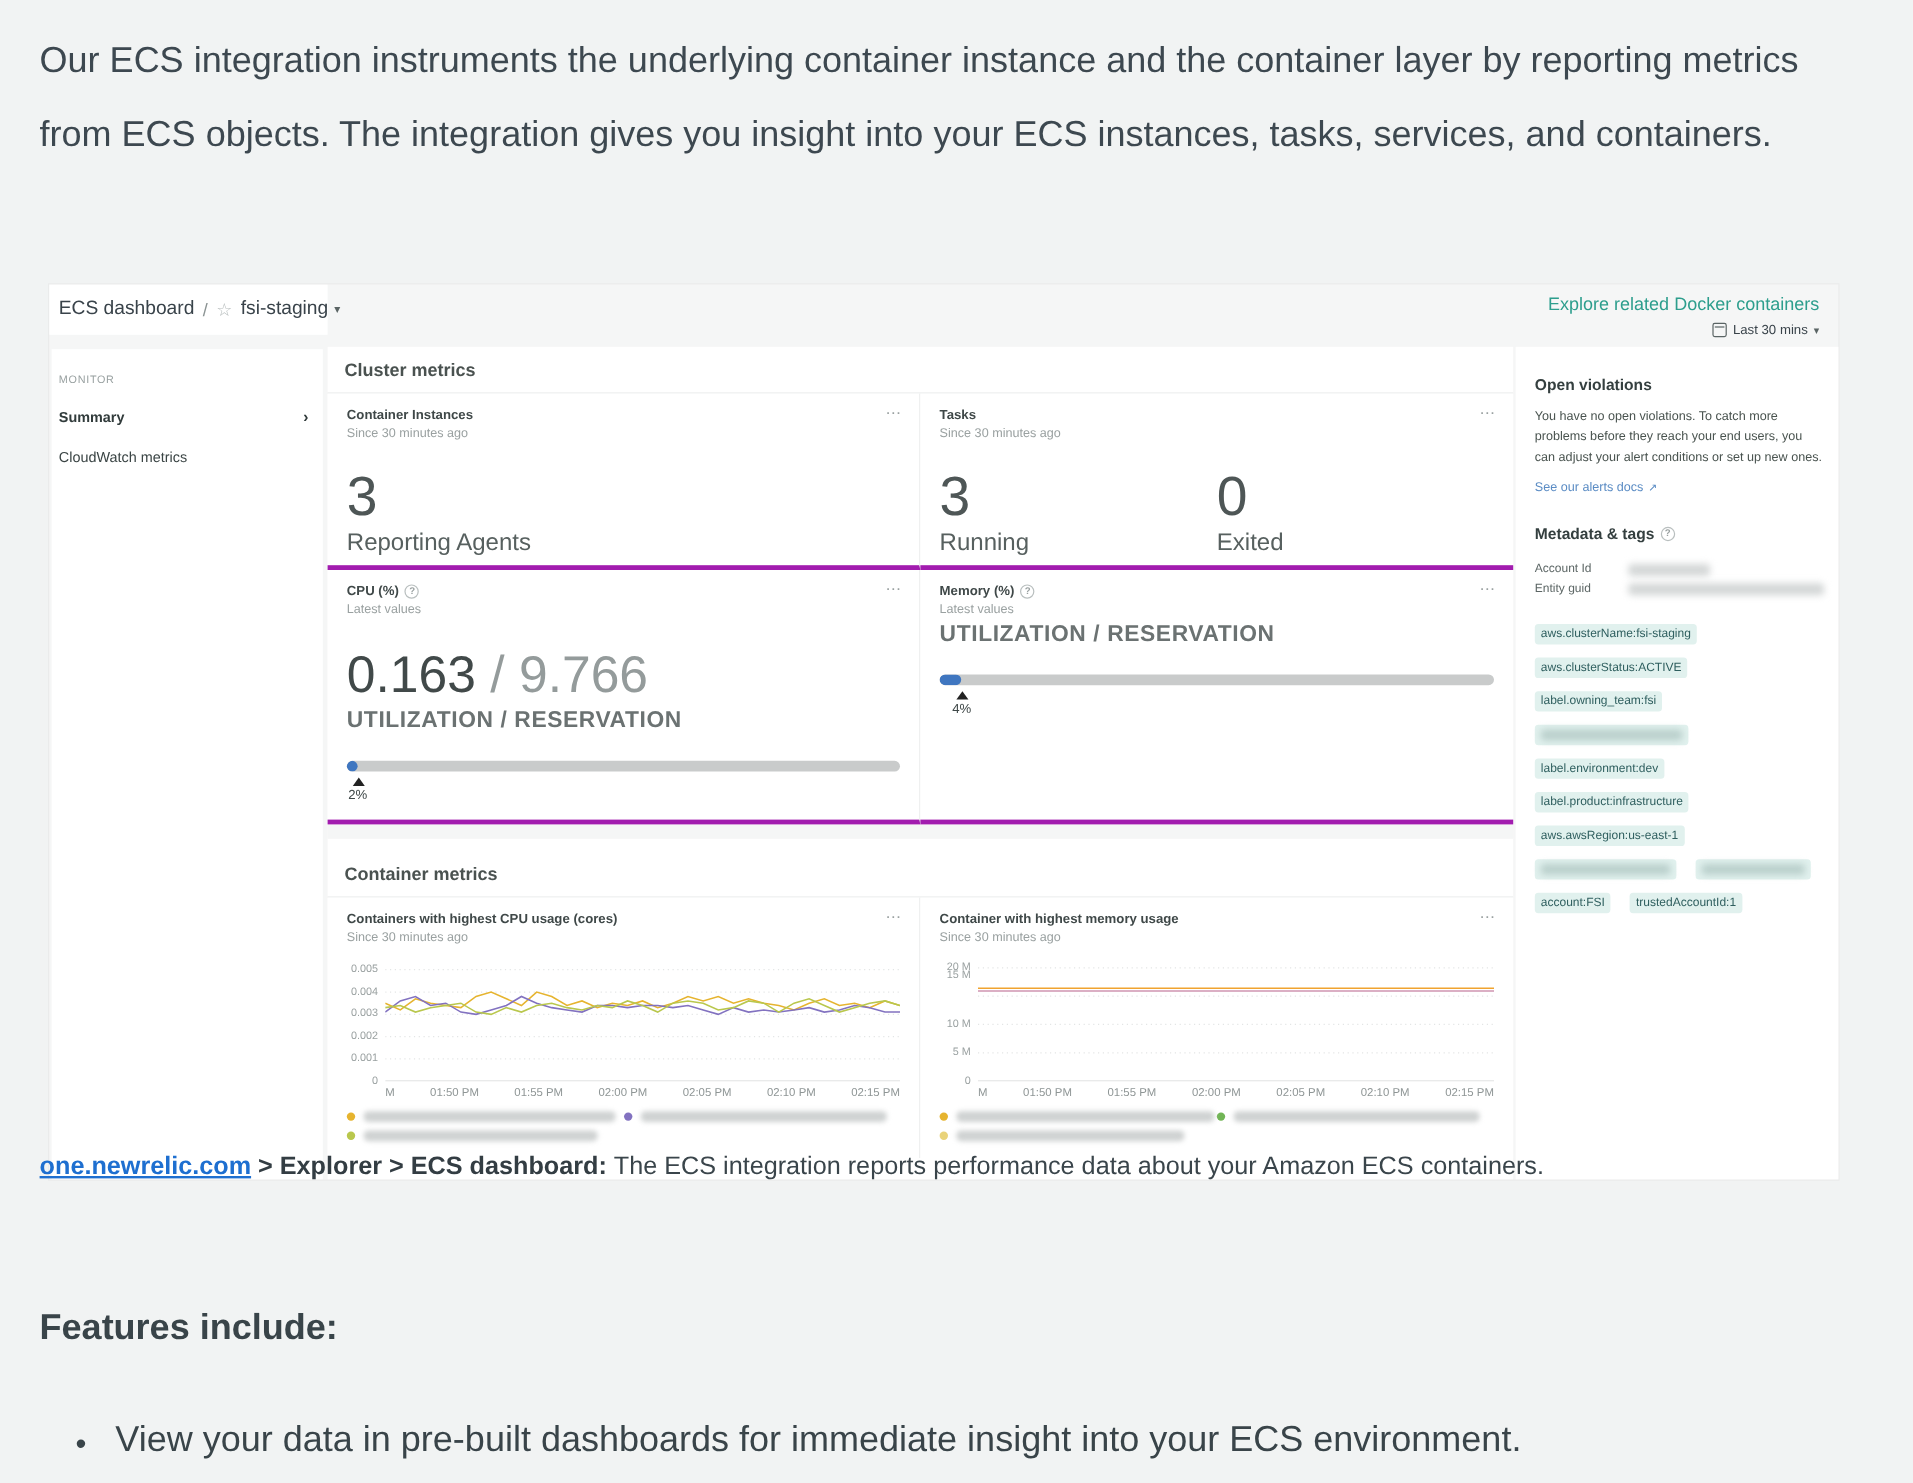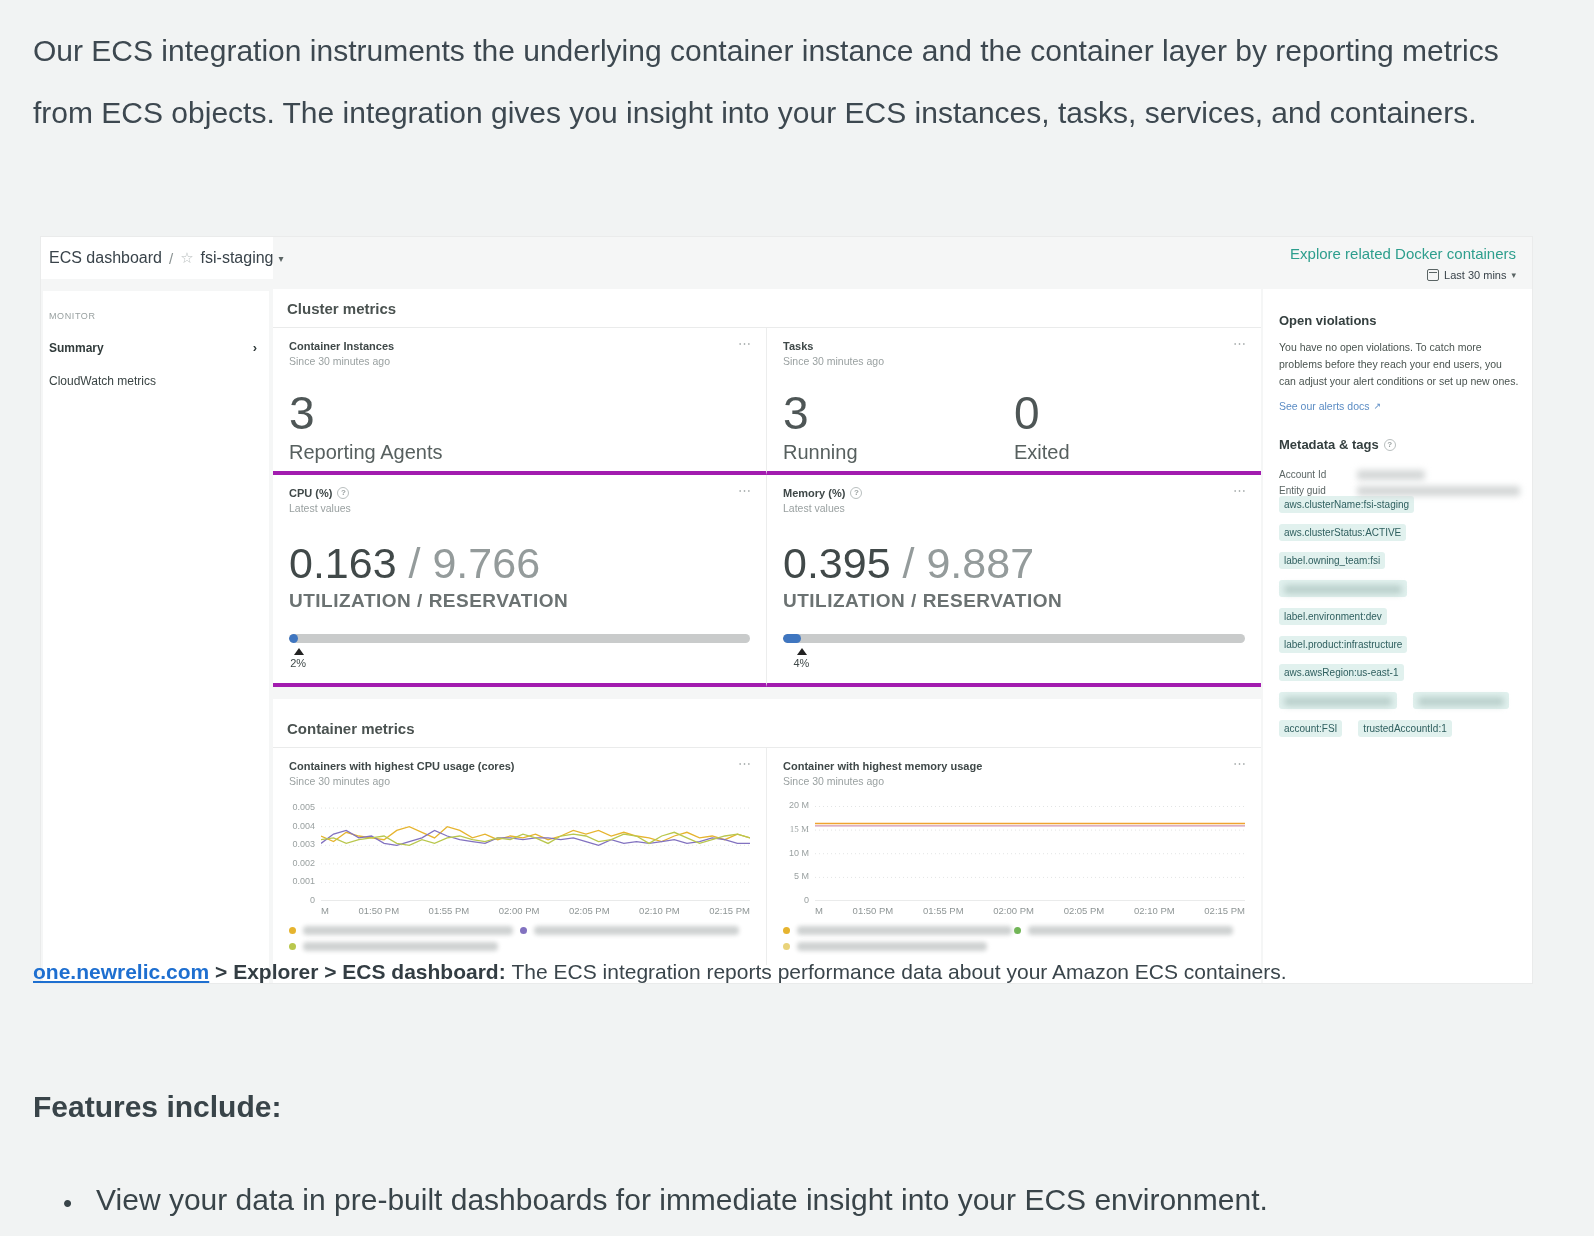--- a/index.html
+++ b/index.html
@@ -92,21 +92,21 @@
   .rp-heading { font-size:13px; font-weight:bold; color:#343f3f; display:flex; align-items:center; gap:5px; }
   .violations-head { margin-top:24px; }
   .violations-body { margin-top:11px; font-size:10.5px; line-height:1.62; color:#49534f; }
   .alerts-link { margin-top:10px; font-size:10.5px; color:#5b8cc4; display:flex; align-items:center; gap:4px; cursor:pointer; }
   .ext-icon { font-size:9px; color:#5b8cc4; }
   .metadata-head { margin-top:25px; }
   .meta-fields { margin-top:17px; }
   .meta-row { display:flex; align-items:center; margin-top:5px; }
   .meta-label { width:78px; font-size:10px; color:#5c6665; flex:none; }
   .meta-blur { background:#d4d7d7; height:10px; border-radius:3px; filter:blur(3px); }
-  .tag-list { display:flex; flex-wrap:wrap; gap:11px 16px; }
+  .tag-list { margin-top:24px; display:flex; flex-wrap:wrap; gap:11px 16px; }
   .tag-pill { background:#e1f1ee; color:#2f5f5f; font-size:10px; padding:3px 5px; border-radius:3px; white-space:nowrap; cursor:pointer; }
   .tag-pill.redacted { position:relative; }
   .tag-pill .pill-blur { display:inline-block; height:9px; border-radius:3px; background:#b9cfcb; filter:blur(3px); vertical-align:middle; }
 
   
   .caption { position:absolute; left:33px; top:960px; width:1520px; font-size:21px; color:#3a454b; }
   .caption a { color:#1e6fd0; font-weight:bold; text-decoration:underline; cursor:pointer; }
   .caption .cap-path { font-weight:bold; color:#333d43; }
   .features-heading { position:absolute; left:33px; top:1090px; font-size:30px; color:#394449; }
   .bullet-item { position:absolute; left:63px; top:1183px; font-size:30px; color:#394449; display:flex; gap:24px; }
@@ -205,23 +205,20 @@
         </div>
       </div>
 
       <div class="tile r2 last-col">
         <div class="tile-title">
           <span>Memory (%)</span>
           <span class="help-icon">?</span>
         </div>
         <div class="tile-sub">Latest values</div>
         <span class="tile-menu">⋯</span>
-        <div class="ratio-row">
-          <span class="ratio-util">0.395</span><span class="ratio-sep"> / </span><span class="ratio-res">9.887</span>
-        </div>
         <div class="ratio-caption">UTILIZATION / RESERVATION</div>
         <div class="bar-wrap">
           <div class="bar-track">
               <div class="bar-fill" style="width: 4%;"></div>
             </div>
           <div class="bar-marker" style="left: calc(4% - 4px);"></div>
           <div class="bar-pct" style="left: calc(4% - 8px);">4%</div>
         </div>
       </div>
     </div>
@@ -286,21 +283,21 @@
           </div>
       </div>
 
       <div class="tile rc last-col">
         <div class="tile-title">Container with highest memory usage</div>
         <div class="tile-sub">Since 30 minutes ago</div>
         <span class="tile-menu">⋯</span>
         <div class="chart-plot">
           <div class="chart-yaxis" id="yaxis-1">
               <span style="top: 3.45455px;">20 M</span>
-              <span style="top: 27px; font-family: Liberation Serif, serif;">15 M</span>
+              <span style="top: 10px;">15 M</span>
               <span style="top: 50.7273px;">10 M</span>
               <span style="top: 74.3636px;">5 M</span>
               <span style="top: 98px;">0</span>
             </div>
           <div class="chart-canvas" id="chart-1">
               <svg viewBox="0 0 430 104" preserveAspectRatio="none" class="chart-svg">
                 <line x1="0" x2="430" y1="9.5" y2="9.5" class="grid-line"></line>
                 <line x1="0" x2="430" y1="33.1" y2="33.1" class="grid-line"></line>
                 <line x1="0" x2="430" y1="56.7" y2="56.7" class="grid-line"></line>
                 <line x1="0" x2="430" y1="80.4" y2="80.4" class="grid-line"></line>

